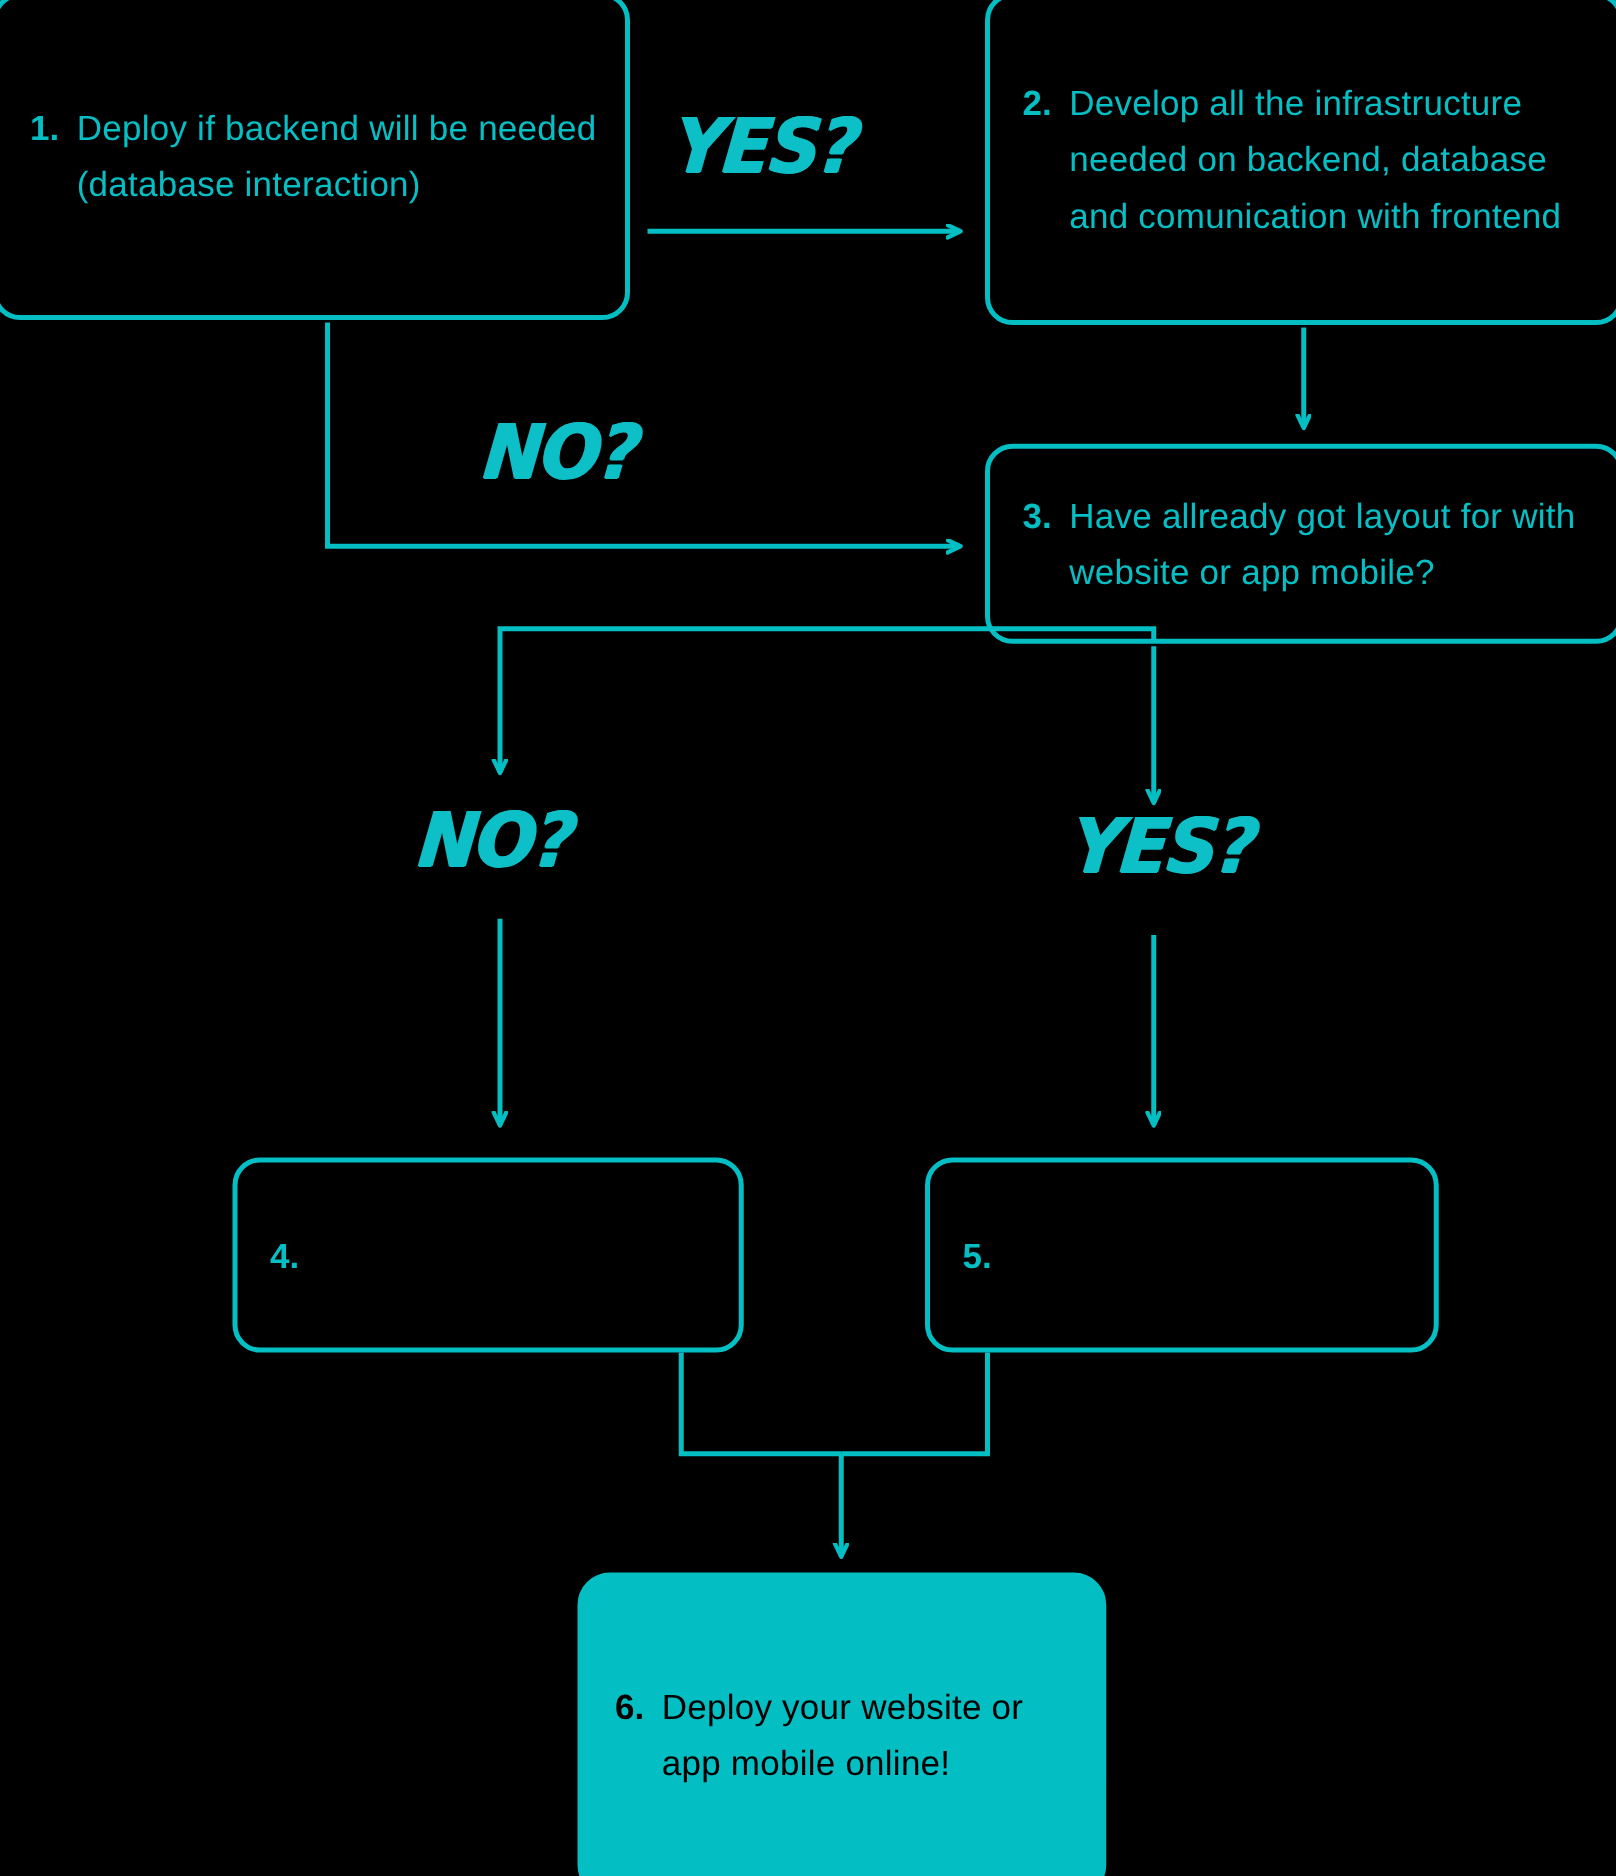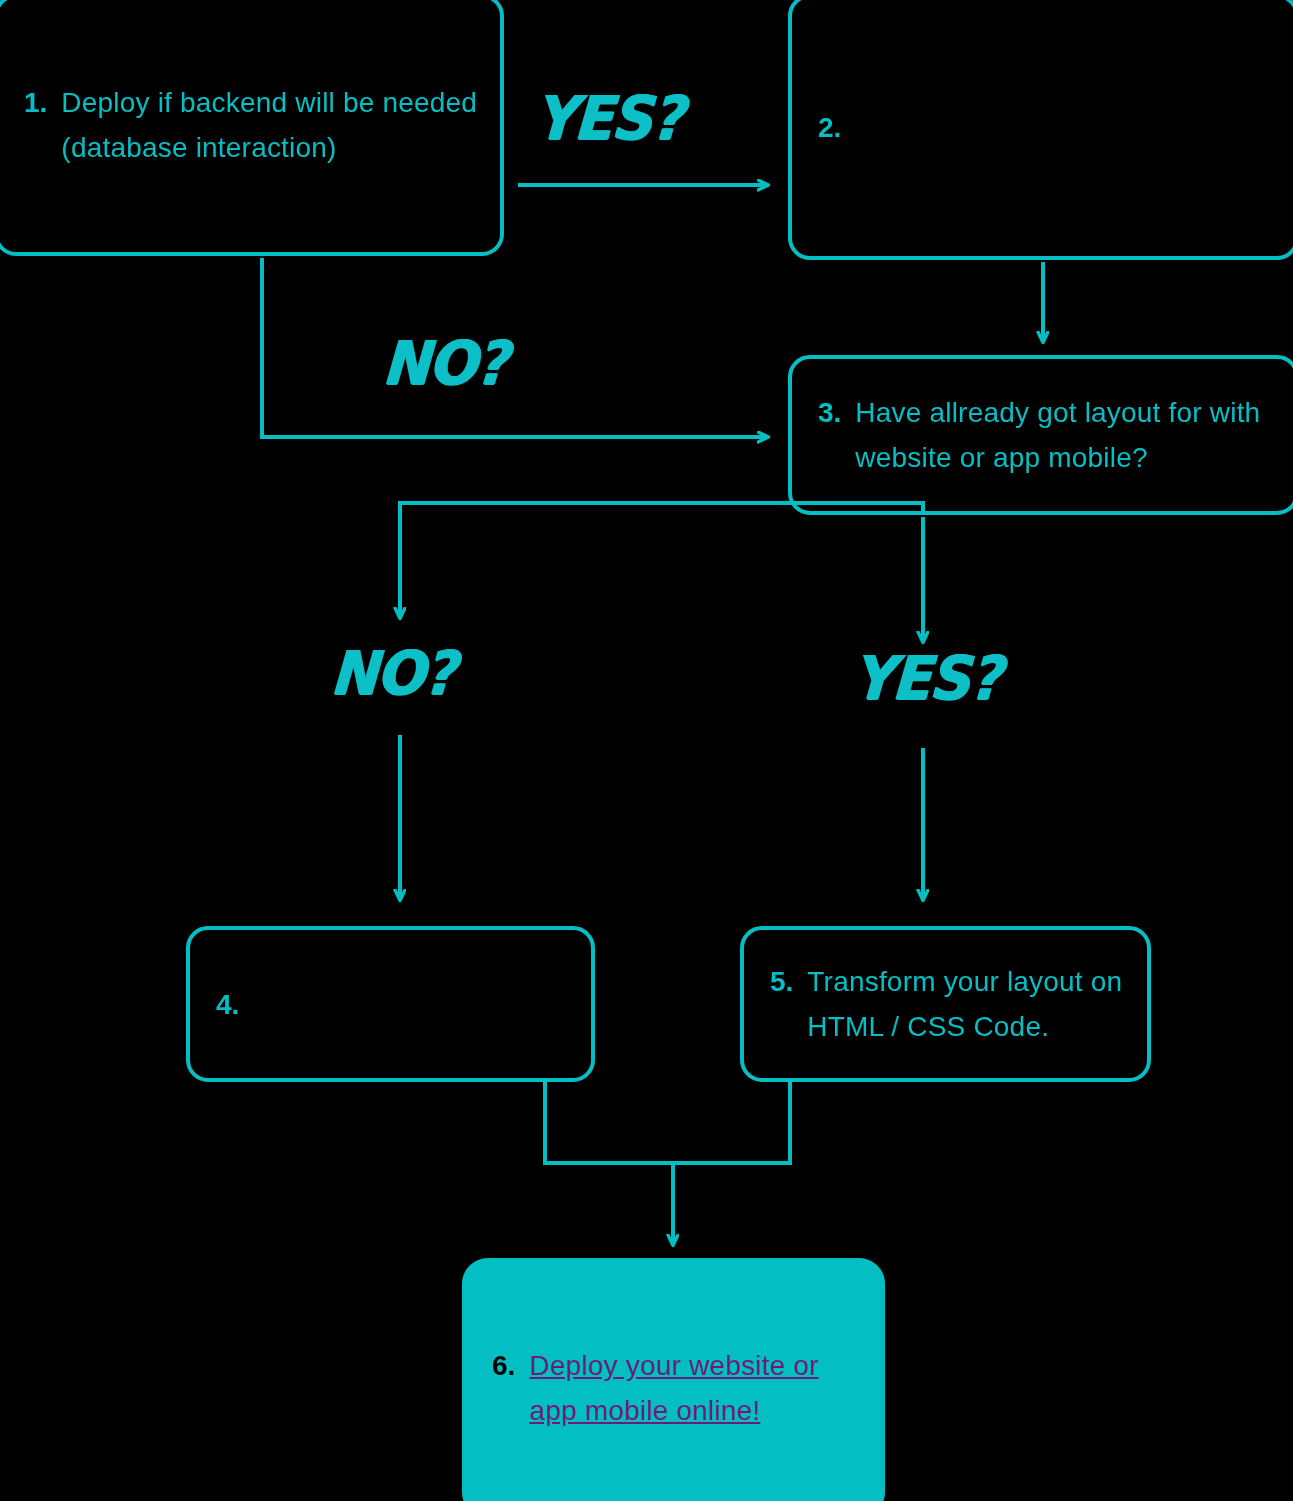--- a/index.html
+++ b/index.html
@@ -57,21 +57,21 @@
   #node-3 { left: 788px; top: 355px;  width: 511px;  height: 160px; }
   #node-4 { left: 186px; top: 926px;  width: 409px;  height: 156px; }
   #node-5 { left: 740px; top: 926px;  width: 411px;  height: 156px; }
   #node-6 {
     left: 462px; top: 1258px; width: 423px; height: 260px;
     background: #03bec3;
     border-color: #03bec3;
     border-radius: 26px;
   }
   #node-6 .num { color: #000000; }
-  #node-6 .txt { color: #701a75; text-decoration: underline; }
+  #node-6 .txt { color: #000000; }
 
   
   .label {
     position: absolute;
     color: #0dbfc6;
     font-family: "DejaVu Sans", sans-serif;
     font-weight: bold;
     font-style: italic;
     font-size: 56px;
     letter-spacing: -1px;
@@ -132,40 +132,40 @@
   <div class="node" id="node-1">
     <div class="body">
       <span class="num">1.</span>
       <span class="txt">Deploy if backend will be  needed (database interaction)</span>
     </div>
   </div>
 
   <div class="node" id="node-2">
     <div class="body">
       <span class="num">2.</span>
+      <span class="txt">Develop all the infrastructure needed on backend, database and comunication with frontend</span>
     </div>
   </div>
 
   <div class="node" id="node-3">
     <div class="body">
       <span class="num">3.</span>
       <span class="txt">Have allready got layout for with website or app mobile?</span>
     </div>
   </div>
 
   <div class="node" id="node-4">
     <div class="body">
       <span class="num">4.</span>
     </div>
   </div>
 
   <div class="node" id="node-5">
     <div class="body">
       <span class="num">5.</span>
-      <span class="txt">Transform your layout on HTML / CSS Code.</span>
     </div>
   </div>
 
   <div class="node" id="node-6">
     <div class="body">
       <span class="num">6.</span>
       <span class="txt">Deploy your website or app mobile online!</span>
     </div>
   </div>
 

